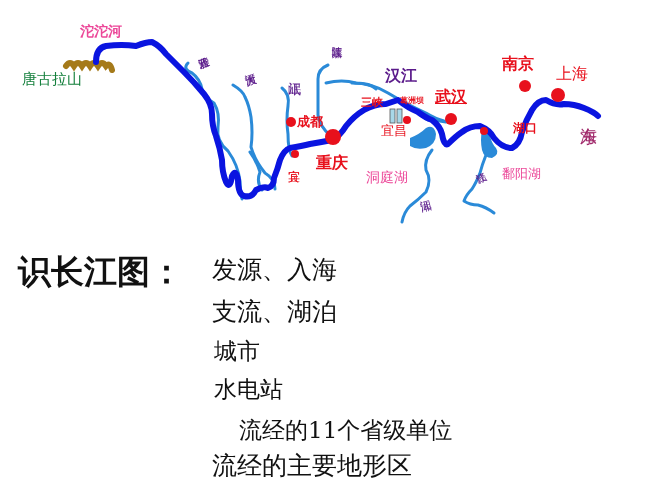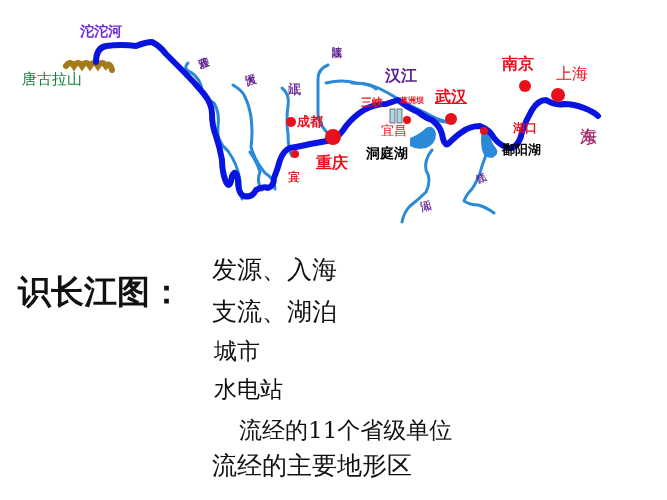--- a/index.html
+++ b/index.html
@@ -2,21 +2,21 @@
 <html><head>
 <meta charset="utf-8">
 <style>
   html, body { margin:0; padding:0; background:#ffffff; }
   body { width:667px; height:500px; position:relative; overflow:hidden; font-family:"DejaVu Serif", serif; }
   #map { position:absolute; left:0; top:0; width:667px; height:240px; }
   .lbl { position:absolute; white-space:nowrap; line-height:1; font-family:"DejaVu Sans", sans-serif; }
   .v { writing-mode:vertical-rl; letter-spacing:0px; }
   .city { color:#e8101c; font-weight:bold; }
   .trib { color:#5a1a8a; }
-  .lake { color:#000000; font-weight:bold; }
+  .lake { color:#ec4899; font-weight:normal;margin-top:24px; }
   .black { color:#15803d; }
   .sea { color:#a0286a; }
   .title-row { position:absolute; font-family:"DejaVu Serif", serif; color:#111; line-height:1; white-space:nowrap; }
 </style>
 </head>
 <body>
 
 <svg id="map" viewBox="0 0 667 240" xmlns="http://www.w3.org/2000/svg">
 
   <path d="M66,66 q4,-6 8,0 q4,-6 8,0 q4,-6 8,0 q4,-6 8,0 q4,-6 8,0 q4,-4 6,4" fill="none" stroke="#a57a1a" stroke-width="6" stroke-linecap="round"></path>
@@ -55,21 +55,21 @@
   <circle cx="484" cy="131" r="4" fill="#e8101c"></circle>
   <circle cx="525" cy="86" r="6" fill="#e8101c"></circle>
   <circle cx="558" cy="95" r="7" fill="#e8101c"></circle>
 
   <g>
     <rect x="390" y="109" width="5" height="14" fill="#a8d8e8" stroke="#555" stroke-width="0.8"></rect>
     <rect x="397" y="109" width="5" height="14" fill="#a8d8e8" stroke="#555" stroke-width="0.8"></rect>
   </g>
 </svg>
 
-<div class="lbl" style="left:80px;top:24px;font-size:14px;color:#6d28d9;font-weight:bold;">沱沱河</div>
+<div class="lbl" style="left:80px;top:24px;font-size:14px;color:#ec4899;font-weight:bold;">沱沱河</div>
 <div class="lbl black" style="left:22px;top:72px;font-size:15px;">唐古拉山</div>
 
 <div class="lbl trib v" style="left:193px;top:50px;font-size:11px;transform:rotate(-20deg);">雅砻江</div>
 <div class="lbl trib v" style="left:240px;top:66px;font-size:11px;transform:rotate(-18deg);">大渡河</div>
 <div class="lbl trib v" style="left:288px;top:72px;font-size:13px;">岷江</div>
 <div class="lbl trib v" style="left:331px;top:38px;font-size:11px;">嘉陵江</div>
 <div class="lbl trib" style="left:385px;top:68px;font-size:16px;font-weight:bold;">汉江</div>
 <div class="lbl trib v" style="left:416px;top:192px;font-size:11px;transform:rotate(-15deg);">湘江</div>
 <div class="lbl trib v" style="left:470px;top:166px;font-size:10px;transform:rotate(-25deg);">赣江</div>
 
@@ -80,19 +80,19 @@
 <div class="lbl city" style="left:400px;top:97px;font-size:8px;">葛洲坝</div>
 <div class="lbl city" style="left:381px;top:124px;font-size:13px;font-weight:normal;">宜昌</div>
 <div class="lbl lake" style="left:366px;top:146px;font-size:14px;">洞庭湖</div>
 <div class="lbl city" style="left:435px;top:89px;font-size:16px;text-decoration:underline;">武汉</div>
 <div class="lbl city" style="left:477px;top:122px;font-size:12px;margin-left:36px;">湖口</div>
 <div class="lbl lake" style="left:502px;top:143px;font-size:13px;">鄱阳湖</div>
 <div class="lbl city" style="left:502px;top:56px;font-size:16px;">南京</div>
 <div class="lbl city" style="left:556px;top:66px;font-size:16px;font-weight:normal;">上海</div>
 <div class="lbl sea v" style="left:580px;top:114px;font-size:17px;">东海</div>
 
-<div class="title-row" style="left:18px;top:255px;font-size:33px;font-weight:bold;margin-top:20px;">识长江图：</div>
+<div class="title-row" style="left:18px;top:255px;font-size:33px;font-weight:bold;">识长江图：</div>
 <div class="title-row" style="left:212px;top:257px;font-size:25px;">发源、入海</div>
 <div class="title-row" style="left:212px;top:299px;font-size:25px;">支流、湖泊</div>
 <div class="title-row" style="left:214px;top:340px;font-size:23px;">城市</div>
 <div class="title-row" style="left:214px;top:378px;font-size:23px;">水电站</div>
 <div class="title-row" style="left:212px;top:419px;font-size:23px;margin-left:27px;">流经的11个省级单位</div>
 <div class="title-row" style="left:212px;top:453px;font-size:25px;">流经的主要地形区</div>
 
 </body></html>

